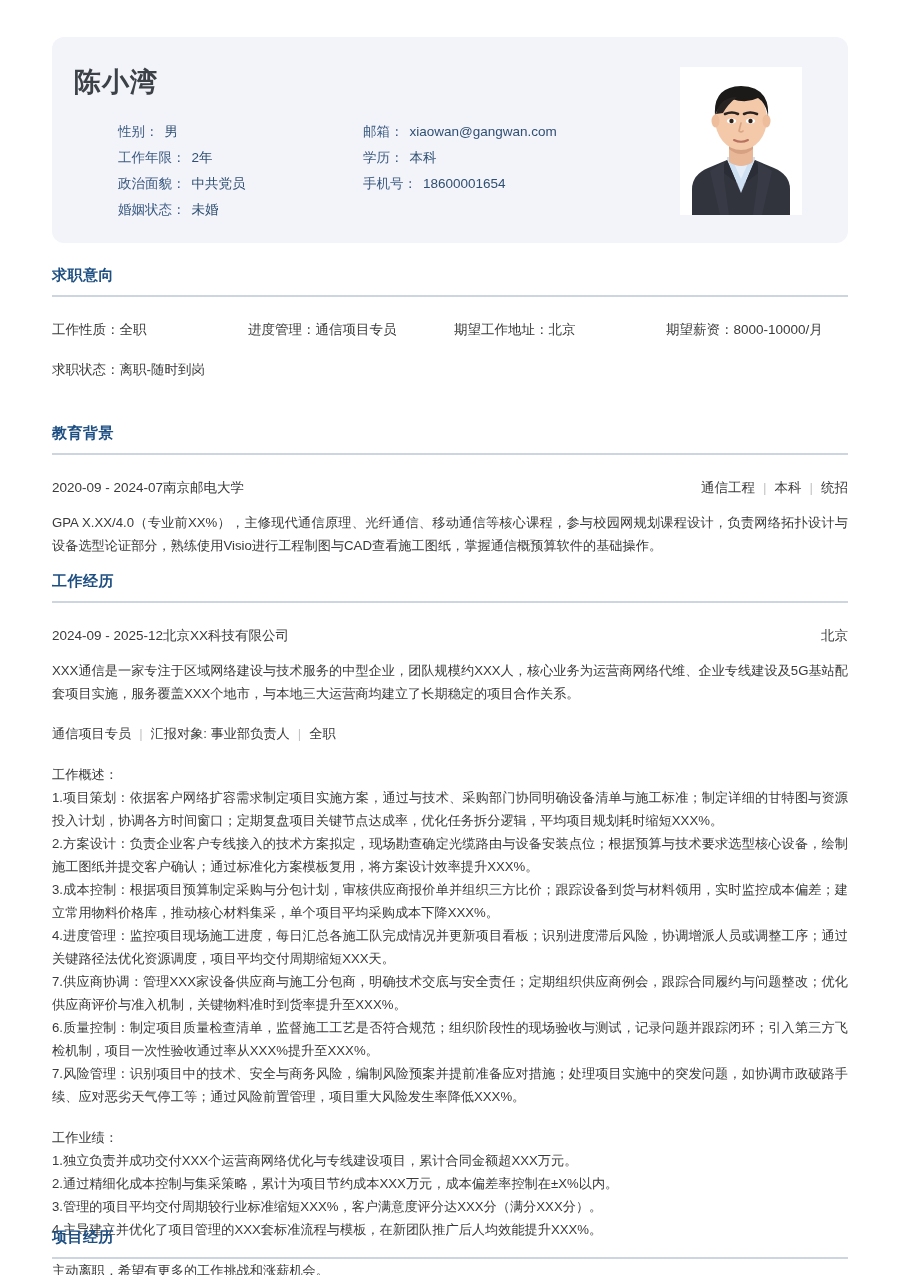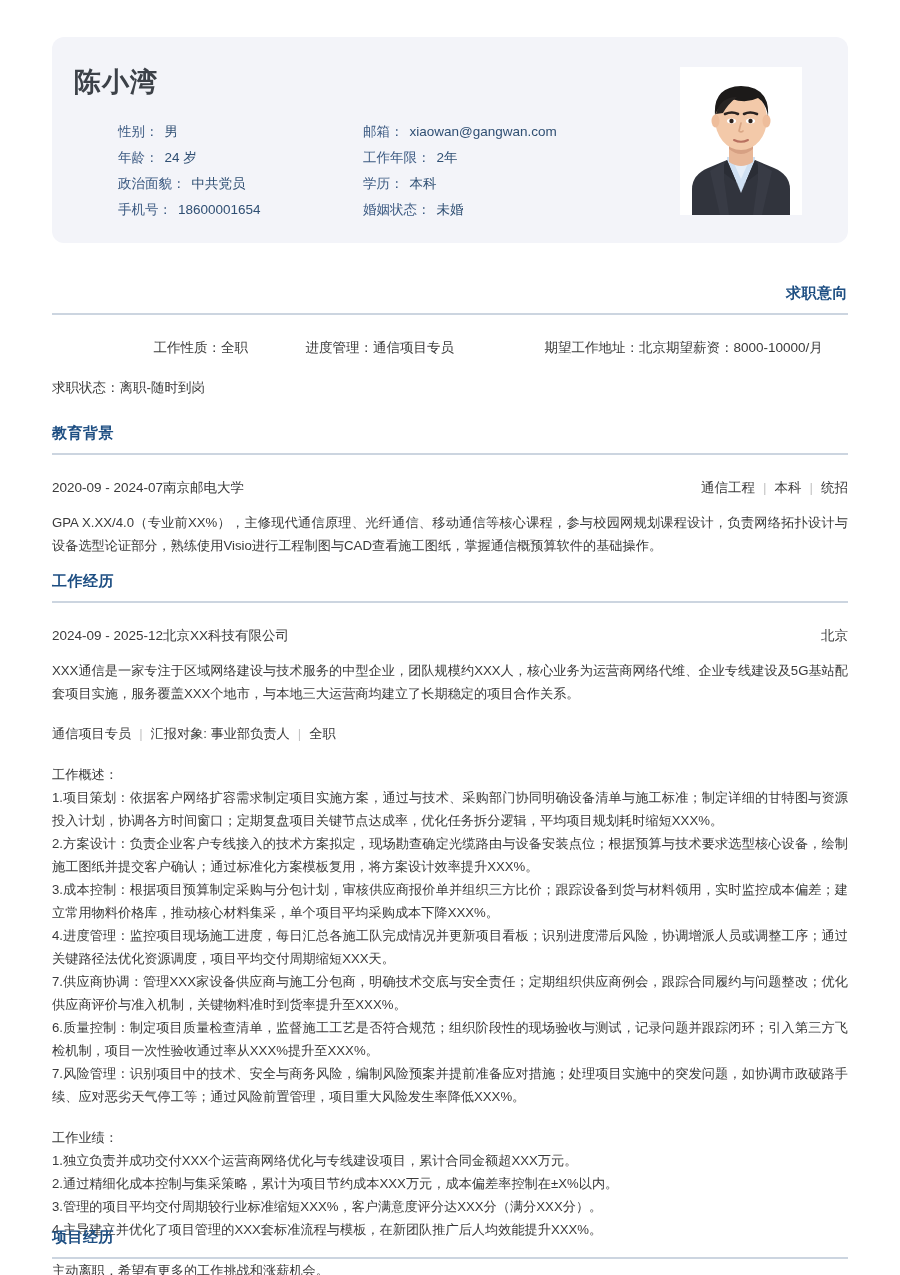--- a/index.html
+++ b/index.html
@@ -128,30 +128,27 @@
     <div class="name">陈小湾</div>
 
     <div class="info-grid">
       <div class="info-item">
         <span class="lbl">性别：</span><span class="val">男</span>
       </div>
       <div class="info-item">
         <span class="lbl">邮箱：</span><span class="val">xiaowan@gangwan.com</span>
       </div>
       <div class="info-item">
-        <span class="lbl">年龄：</span><span class="val">24 岁</span>
-      </div>
-      <div class="info-item">
         <span class="lbl">工作年限：</span><span class="val">2年</span>
       </div>
       <div class="info-item">
+        <span class="lbl">学历：</span><span class="val">本科</span>
+      </div>
+      <div class="info-item">
         <span class="lbl">政治面貌：</span><span class="val">中共党员</span>
-      </div>
-      <div class="info-item">
-        <span class="lbl">学历：</span><span class="val">本科</span>
       </div>
       <div class="info-item">
         <span class="lbl">手机号：</span><span class="val">18600001654</span>
       </div>
       <div class="info-item">
         <span class="lbl">婚姻状态：</span><span class="val">未婚</span>
       </div>
     </div>
 
     <div class="photo">
@@ -188,21 +185,21 @@
         <circle cx="51.5" cy="54" r="2.2" fill="#2b211c"></circle>
         <circle cx="70.5" cy="54" r="2.2" fill="#2b211c"></circle>
 
         <path d="M61 56 L59 64 Q61 66 63 64" stroke="#d9a684" stroke-width="1.7" fill="none" stroke-linecap="round"></path>
 
         <path d="M54 73 Q61 76.5 68 73" stroke="#b8705f" stroke-width="2" fill="none" stroke-linecap="round"></path>
       </svg>
     </div>
   </div>
 
-  <div class="section" style="top:284px;text-align:right;">
+  <div class="section" style="top:266px;">
     <div class="section-title">求职意向</div>
     <div class="section-rule"></div>
 
     <div class="row-inline" style="margin-top:22px;">
       <div class="cell c1">
         <span>工作性质：</span><span>全职</span>
       </div>
       <div class="cell c2">
         <span>进度管理：</span><span>通信项目专员</span>
       </div>

